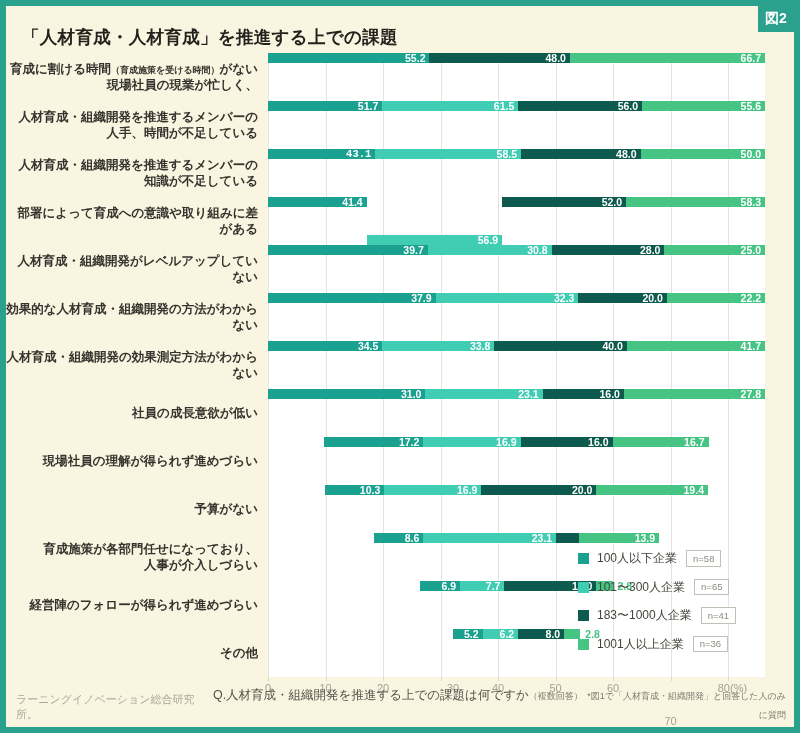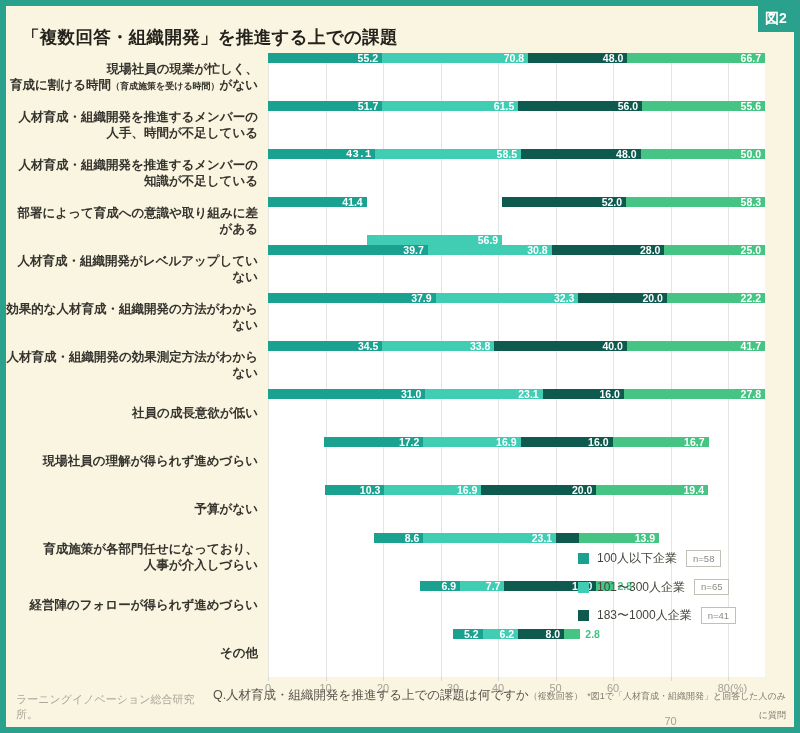--- a/index.html
+++ b/index.html
@@ -36,46 +36,43 @@
   .source { font-size:11px; color:#ABA79B; }
   .question { text-align:right; color:#54524A; }
   .q-main { font-size:12.5px; }
   .q-note { font-size:9px; color:#7D7A6F; }
 </style>
 </head>
 <body>
 
 <div class="frame">
   <div class="badge">図2</div>
-  <div class="title">「複数回答・組織開発」を推進する上での課題</div>
+  <div class="title">「人材育成・人材育成」を推進する上での課題</div>
 
   <div class="chart">
     <div class="plot-bg">
         <div class="gridline" style="left: 0%;"></div>
         <div class="gridline" style="left: 11.57%;"></div>
         <div class="gridline" style="left: 23.14%;"></div>
         <div class="gridline" style="left: 34.71%;"></div>
         <div class="gridline" style="left: 46.28%;"></div>
         <div class="gridline" style="left: 57.85%;"></div>
         <div class="gridline" style="left: 69.42%;"></div>
         <div class="gridline" style="left: 80.99%;"></div>
         <div class="gridline" style="left: 92.56%;"></div>
       </div>
     <div class="rows">
         <div class="row">
           <div class="cat-label">
+            <div class="lab-line"><span>育成に割ける時間</span><span class="small">（育成施策を受ける時間）</span><span>がない</span></div>
             <div class="lab-line"><span>現場社員の現業が忙しく、</span></div>
-            <div class="lab-line"><span>育成に割ける時間</span><span class="small">（育成施策を受ける時間）</span><span>がない</span></div>
           </div>
           <div class="bars">
             <div class="bar" style="width: 63.87%; background: rgb(26, 161, 143);">
               <span class="val">55.2</span>
-            </div>
-            <div class="bar" style="width: 81.92%; background: rgb(65, 204, 180);">
-              <span class="val">70.8</span>
             </div>
             <div class="bar" style="width: 55.54%; background: rgb(14, 90, 78);">
               <span class="val">48.0</span>
             </div>
             <div class="bar" style="width: 77.17%; background: rgb(69, 196, 131);">
               <span class="val">66.7</span>
             </div>
           </div>
         </div>
         <div class="row">
@@ -318,20 +315,25 @@
         </div>
         <div class="legend-item">
           <span class="swatch" style="background: rgb(65, 204, 180);"></span>
           <span class="leg-label">101〜300人企業</span>
           <span class="nbox">n=65</span>
         </div>
         <div class="legend-item">
           <span class="swatch" style="background: rgb(14, 90, 78);"></span>
           <span class="leg-label">183〜1000人企業</span>
           <span class="nbox">n=41</span>
+        </div>
+        <div class="legend-item">
+          <span class="swatch" style="background: rgb(69, 196, 131);"></span>
+          <span class="leg-label">1001人以上企業</span>
+          <span class="nbox">n=36</span>
         </div>
       </div>
   </div>
 
   <div class="axis">
       <div class="tickmark" style="left: 262px;"></div>
       <div class="ticklabel" style="left: 262px;">0</div>
       <div class="tickmark" style="left: 319.5px;"></div>
       <div class="ticklabel" style="left: 319.5px;">10</div>
       <div class="tickmark" style="left: 377px;"></div>

